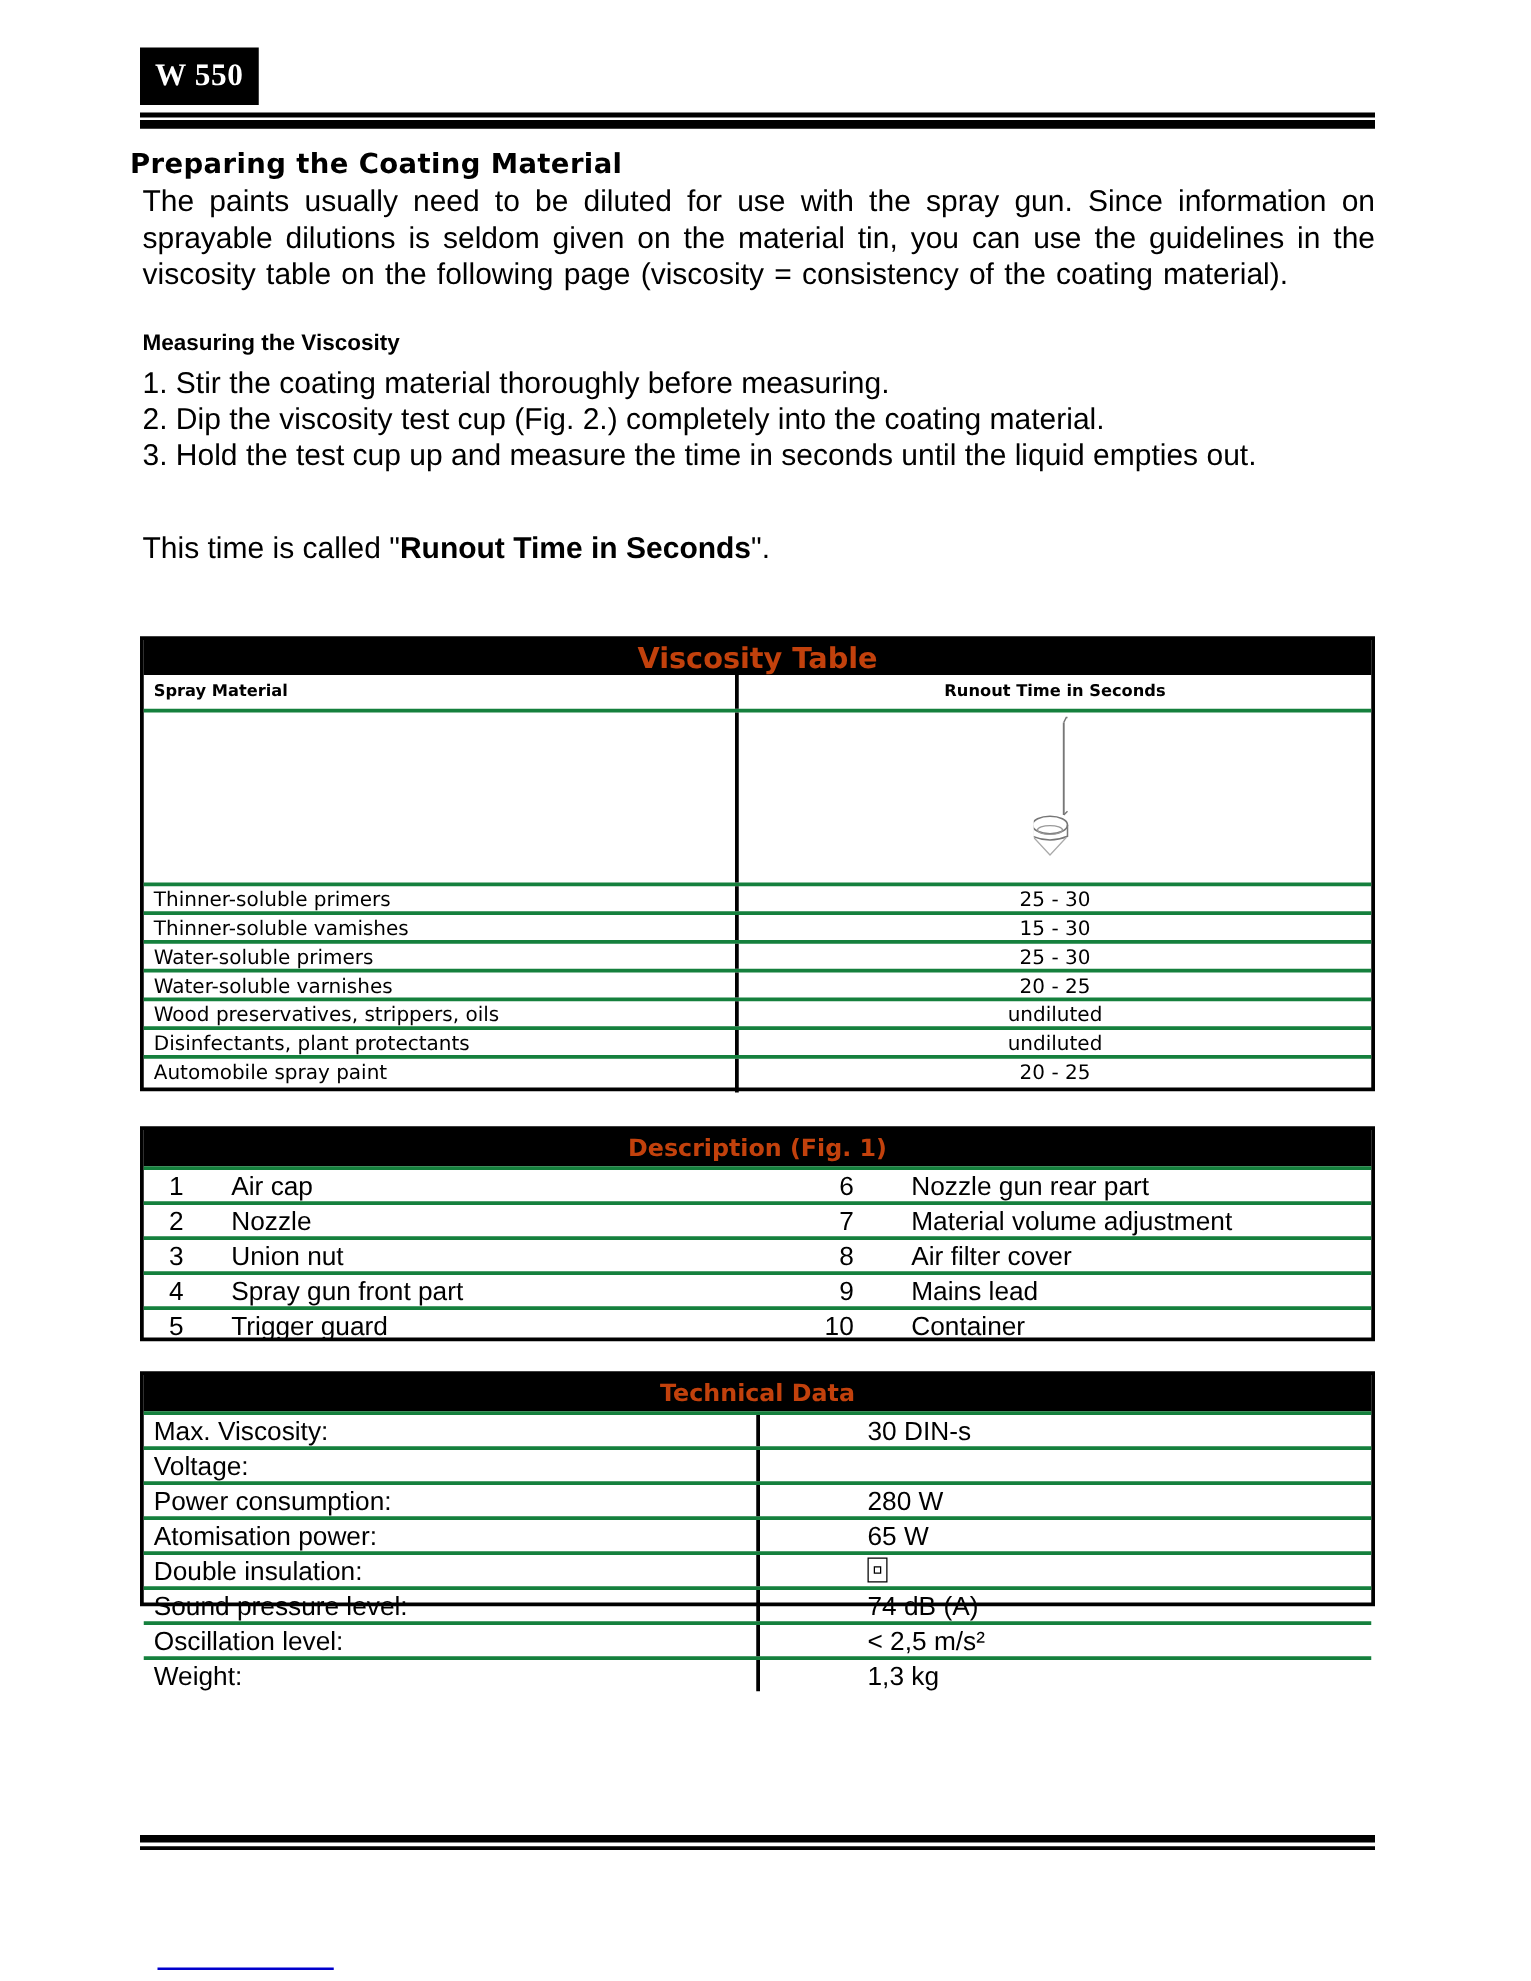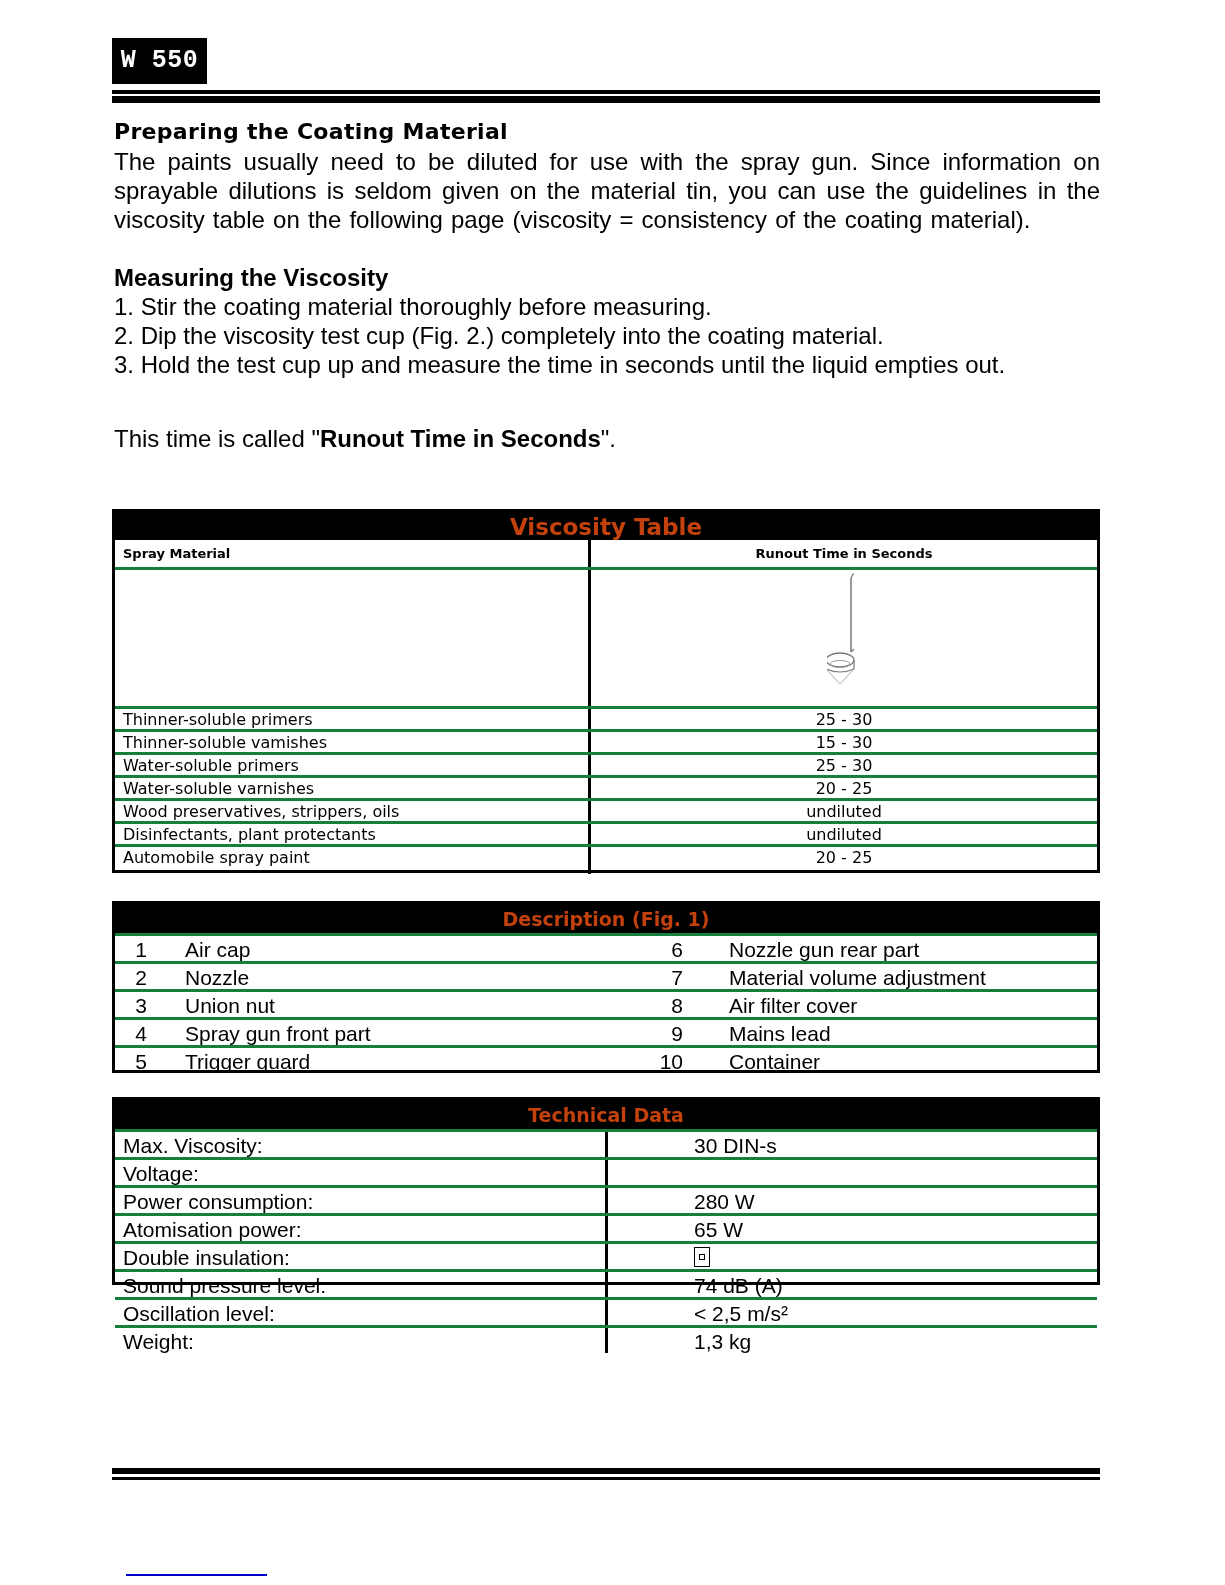--- a/index.html
+++ b/index.html
@@ -1,24 +1,24 @@
 <!DOCTYPE html>
 <html><head>
 <meta charset="utf-8">
 <style>
   html, body { margin: 0; padding: 0; background: #ffffff; }
   body { width: 1225px; height: 1585px; position: relative; font-family: "Liberation Sans", sans-serif; color: #000; overflow: hidden; }
   .abs { position: absolute; }
 
-  .model-badge { left: 112px; top: 38px; width: 95px; height: 46px; background: #000; color: #fff; font-family: Liberation Mono, monospace; font-weight: bold; font-size: 25px; line-height: 46px; text-align: center; letter-spacing: 0.5px; }
+  .model-badge { left: 112px; top: 38px; width: 95px; height: 46px; background: #000; color: #fff; font-family: Liberation Serif, serif; font-weight: bold; font-size: 25px; line-height: 46px; text-align: center; letter-spacing: 0.5px; }
   .rule-thin { left: 112px; width: 988px; height: 4px; background: #000; }
   .rule-thick { left: 112px; width: 988px; height: 7px; background: #000; }
 
   .h-heavy { font-family: "DejaVu Sans", sans-serif; font-weight: bold; font-size: 22px; letter-spacing: 0.3px; }
-  .h-bold { font-family: "Liberation Sans", sans-serif; font-weight: bold; font-size: 24px; }
+  .h-bold { font-family: "Liberation Sans", sans-serif; font-weight: bold; font-size: 18px; }
   .body-text { font-family: "Liberation Sans", sans-serif; font-size: 24px; line-height: 29px; }
 
   .para { left: 114px; top: 147px; width: 986px; text-align: justify; text-align-last: justify; }
   .para span { display: block; }
 
   
   .tbl { left: 112px; width: 988px; border: 3px solid #000; box-sizing: border-box; }
   .tbl-title { background: #000; color: #c2410c; text-align: center; font-family: "DejaVu Sans", sans-serif; font-weight: bold; }
   .row { display: flex; border-top: 3px solid #15803d; box-sizing: border-box; }
   .cell { box-sizing: border-box; overflow: hidden; white-space: nowrap; }
@@ -59,21 +59,21 @@
 
   .footer-link { left: 126px; top: 1574px; width: 141px; height: 2px; background: #0000cc; }
 </style>
 </head>
 <body>
 
 <div class="abs model-badge">W 550</div>
 <div class="abs rule-thin" style="top:90px;"></div>
 <div class="abs rule-thick" style="top:96px;"></div>
 
-<div class="abs h-heavy" style="left:114px; top:119px;">Preparing the Coating Material</div>
+<div class="abs h-heavy" style="left:104px; top:119px;">Preparing the Coating Material</div>
 <div class="abs para body-text">
   <span>The paints usually need to be diluted for use with the spray gun. Since information on</span>
   <span>sprayable dilutions is seldom given on the material tin, you can use the guidelines in the</span>
   <span style="text-align-last: left; word-spacing: 1.5px;">viscosity table on the following page (viscosity = consistency of the coating material).</span>
 </div>
 
 <div class="abs h-bold" style="left:114px; top:264px;">Measuring the Viscosity</div>
 <div class="abs body-text" style="left:114px; top:292px;">
   <div>1. Stir the coating material thoroughly before measuring.</div>
   <div>2. Dip the viscosity test cup (Fig. 2.) completely into the coating material.</div>

